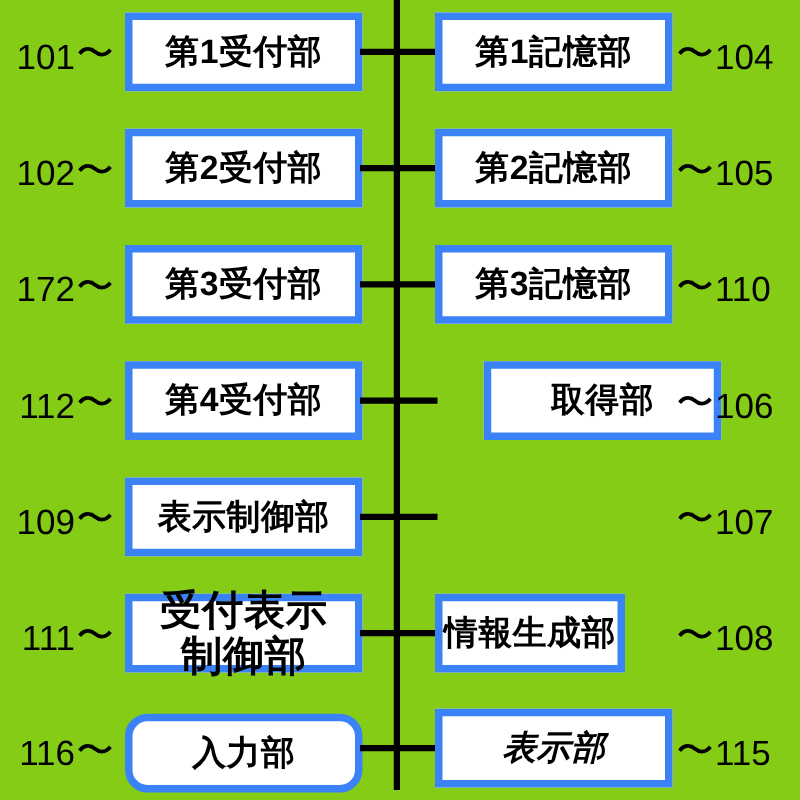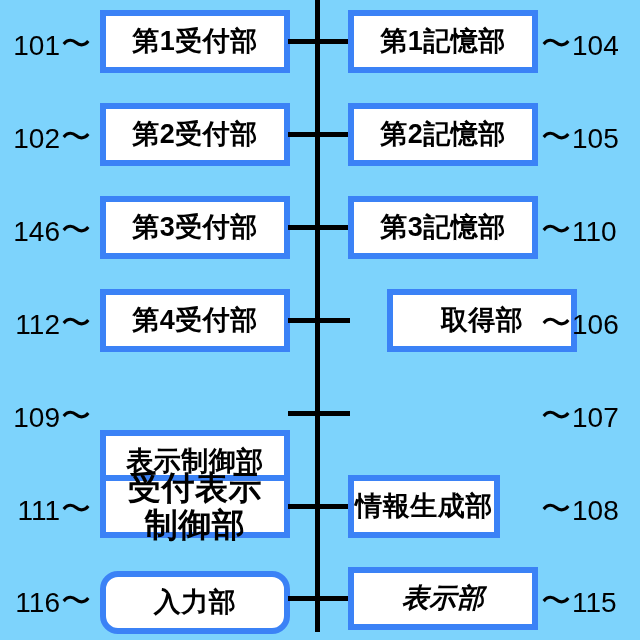--- a/index.html
+++ b/index.html
@@ -5,21 +5,21 @@
 <style>
   html, body {
     margin: 0;
     padding: 0;
     background: #ffffff;
   }
   #diagram {
     position: relative;
     width: 640px;
     height: 640px;
-    background: #7dd3fc;
+    background: #84cc16;
     font-family: "Liberation Sans", "DejaVu Sans", sans-serif;
     overflow: hidden;
   }
 
   
   .bus {
     position: absolute;
     background: #000000;
   }
   .bus-vertical {
@@ -107,21 +107,21 @@
   <div class="connector" style="left:288px; top:132px; width:30px;"></div>
 
   <div class="connector" style="left:315px; top:132px; width:35px;"></div>
   <div class="node" style="left:348px; top:103px; width:190px; height:63px;">第2記憶部</div>
   <div class="ref right" style="left:540px; top:119px; width:90px; height:40px;">
     <span class="tilde">〜</span>
     <span class="num">105</span>
   </div>
 
   <div class="ref left" style="left:12px; top:212px; width:80px; height:40px;">
-    <span class="num">146</span>
+    <span class="num">172</span>
     <span class="tilde">〜</span>
   </div>
   <div class="node" style="left:100px; top:196px; width:190px; height:63px;">第3受付部</div>
   <div class="connector" style="left:288px; top:225px; width:30px;"></div>
 
   <div class="connector" style="left:315px; top:225px; width:35px;"></div>
   <div class="node" style="left:348px; top:196px; width:190px; height:63px;">第3記憶部</div>
   <div class="ref right" style="left:540px; top:212px; width:90px; height:40px;">
     <span class="tilde">〜</span>
     <span class="num">110</span>
@@ -138,21 +138,21 @@
   <div class="node" style="left:348px; top:289px; width:190px; height:63px;margin-left:39px;">取得部</div>
   <div class="ref right" style="left:540px; top:305px; width:90px; height:40px;">
     <span class="tilde">〜</span>
     <span class="num">106</span>
   </div>
 
   <div class="ref left" style="left:12px; top:398px; width:80px; height:40px;">
     <span class="num">109</span>
     <span class="tilde">〜</span>
   </div>
-  <div class="node" style="left:100px; top:382px; width:190px; height:63px;margin-top:48px;">表示制御部</div>
+  <div class="node" style="left:100px; top:382px; width:190px; height:63px;">表示制御部</div>
   <div class="connector" style="left:288px; top:411px; width:30px;"></div>
 
   <div class="connector" style="left:315px; top:411px; width:35px;"></div>
   <div class="ref right" style="left:540px; top:398px; width:90px; height:40px;">
     <span class="tilde">〜</span>
     <span class="num">107</span>
   </div>
 
   <div class="ref left" style="left:12px; top:491px; width:80px; height:40px;">
     <span class="num">111</span>

